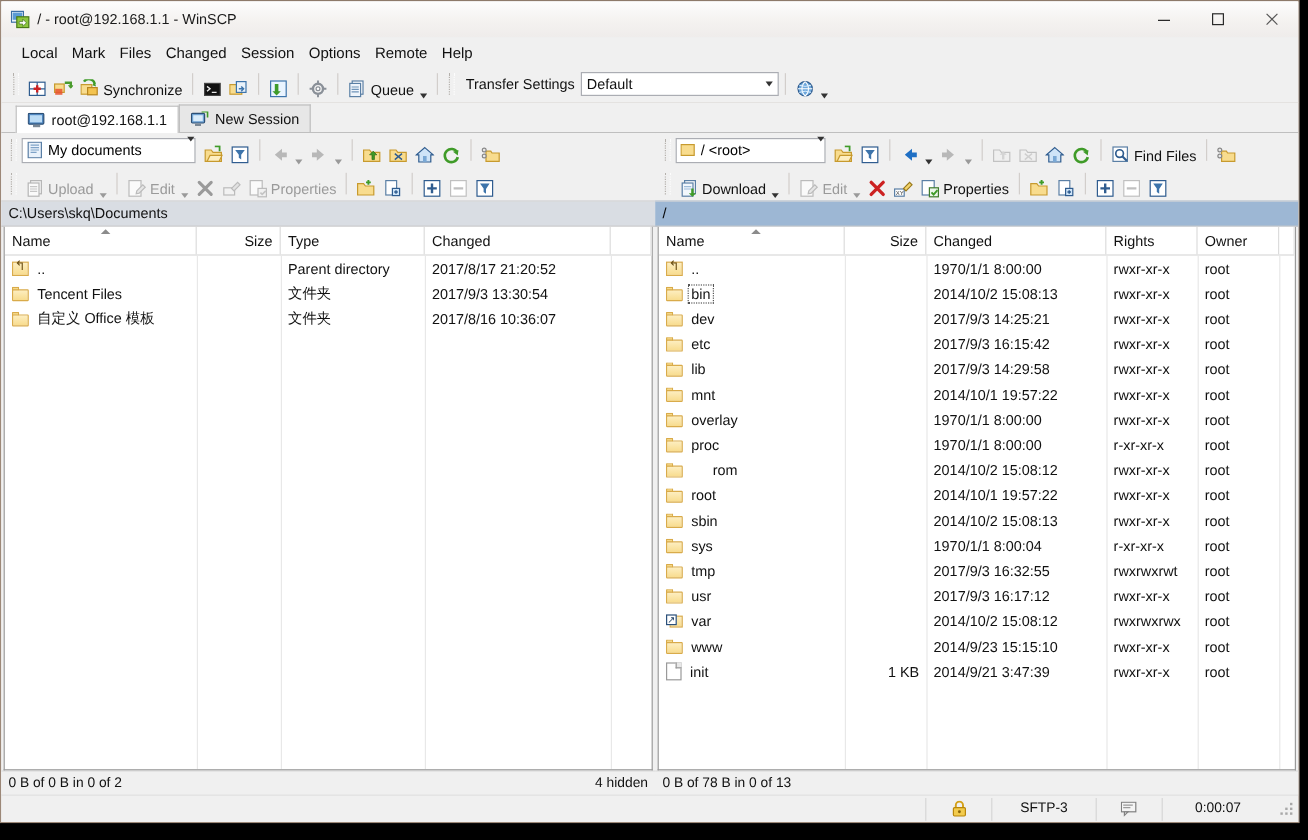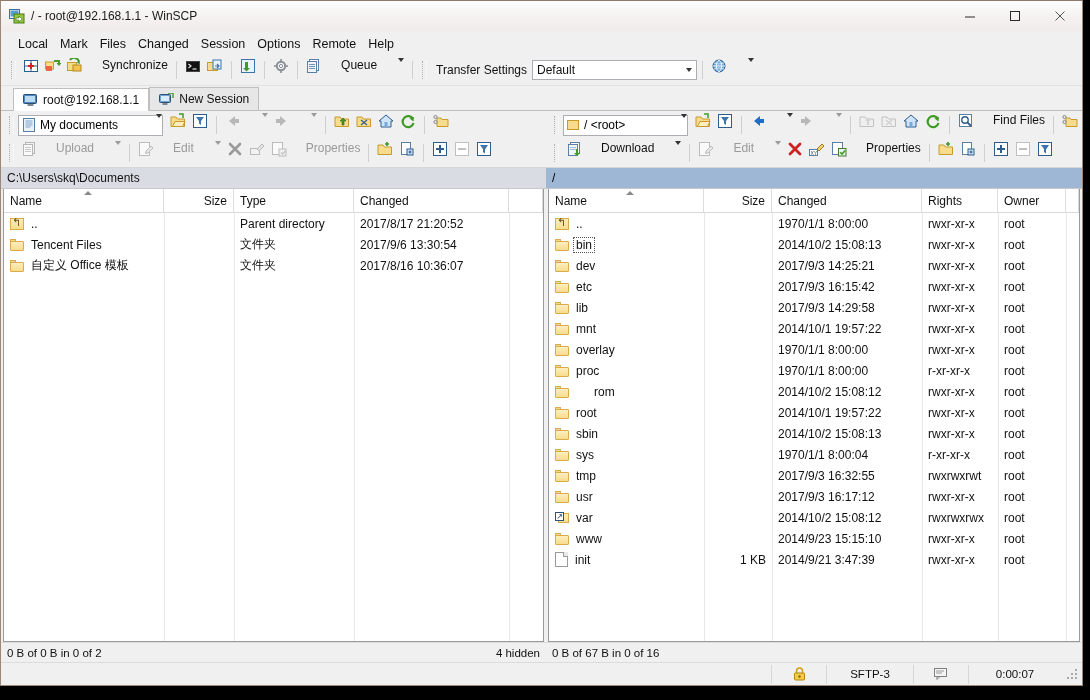--- a/index.html
+++ b/index.html
@@ -81,23 +81,23 @@
     flex: 0 0 auto;
   }
   .tb-sep {
     width: 1px; height: 18px;
     background: #d2cecb;
     margin: 0 5px;
     flex: 0 0 auto;
   }
   .tb-btn {
     height: 24px;
-    display: flex; align-items: flex-start;
+    display: flex; align-items: flex-end;
     padding: 0 3px;
-    gap: 19px;
+    gap: 3px;
     font-size: 12px; color: #111;
     white-space: nowrap;
     flex: 0 0 auto;
   }
   .tb-btn.disabled { color: #9a9a9a; }
   .caret {
     width: 0; height: 0;
     border-left: 3px solid transparent;
     border-right: 3px solid transparent;
     border-top: 4px solid #333;
@@ -843,21 +843,21 @@
             <div class="cell" style="width:155px;">2017/8/17  21:20:52</div>
           </div>
 
           <div class="row">
             <div class="cell name" style="width:160px;">
               <span class="folder-ico"></span>
               <span class="namebox">Tencent Files</span>
             </div>
             <div class="cell num" style="width:70px;"></div>
             <div class="cell" style="width:120px;">文件夹</div>
-            <div class="cell" style="width:155px;">2017/9/6  13:30:54</div>
+            <div class="cell" style="width:155px;">2017/9/3  13:30:54</div>
           </div>
 
           <div class="row">
             <div class="cell name" style="width:160px;">
               <span class="folder-ico"></span>
               <span class="namebox">自定义 Office 模板</span>
             </div>
             <div class="cell num" style="width:70px;"></div>
             <div class="cell" style="width:120px;">文件夹</div>
             <div class="cell" style="width:155px;">2017/8/16  10:36:07</div>
@@ -1307,21 +1307,21 @@
             </div>
             <div class="cell num" style="width:68px;">1 KB</div>
             <div class="cell" style="width:150px;">2014/9/21 3:47:39</div>
             <div class="cell" style="width:76px;">rwxr-xr-x</div>
             <div class="cell" style="width:68px;">root</div>
           </div>
         </div>
       </div>
 
       <div class="panestatus">
-        <span>0 B of 67 B in 0 of 16</span>
+        <span>0 B of 78 B in 0 of 13</span>
       </div>
     </div>
   </div>
 
   <div class="appstatus">
     <div class="st-cell" style="min-width:34px;">
       <span class="gi" style="width:13px;height:14px;">
         <svg width="13" height="14" viewBox="0 0 13 14">
           <path d="M3.5 6 v-2 a3 3 0 0 1 6 0 v2" fill="none" stroke="#d4a017" stroke-width="1.6"></path>
           <rect x="1.5" y="6" width="10" height="7" rx="1" fill="#f2cb4d" stroke="#b8860b"></rect>

